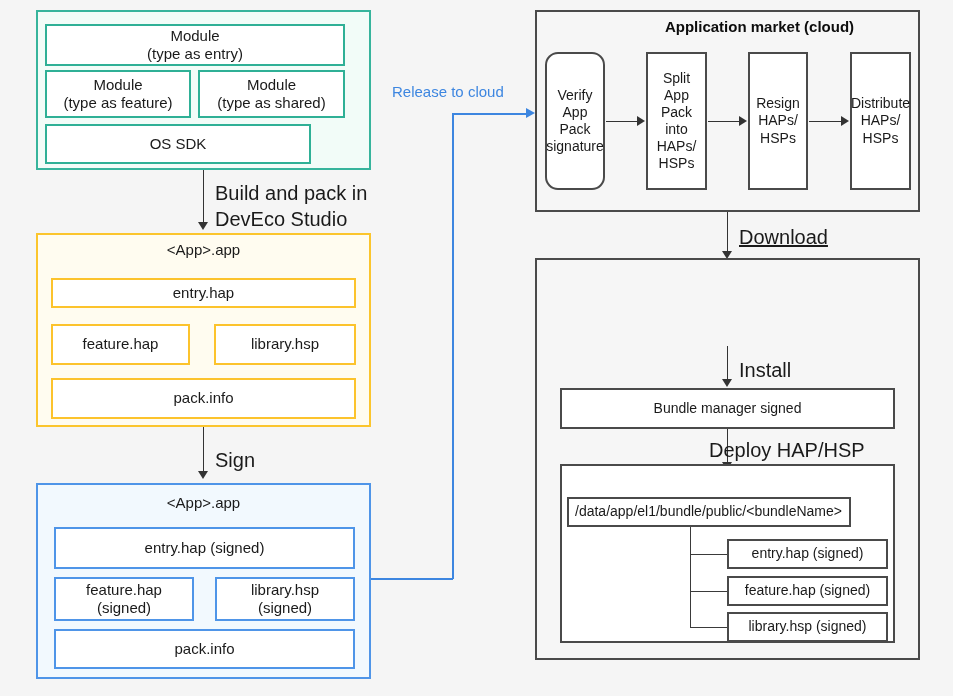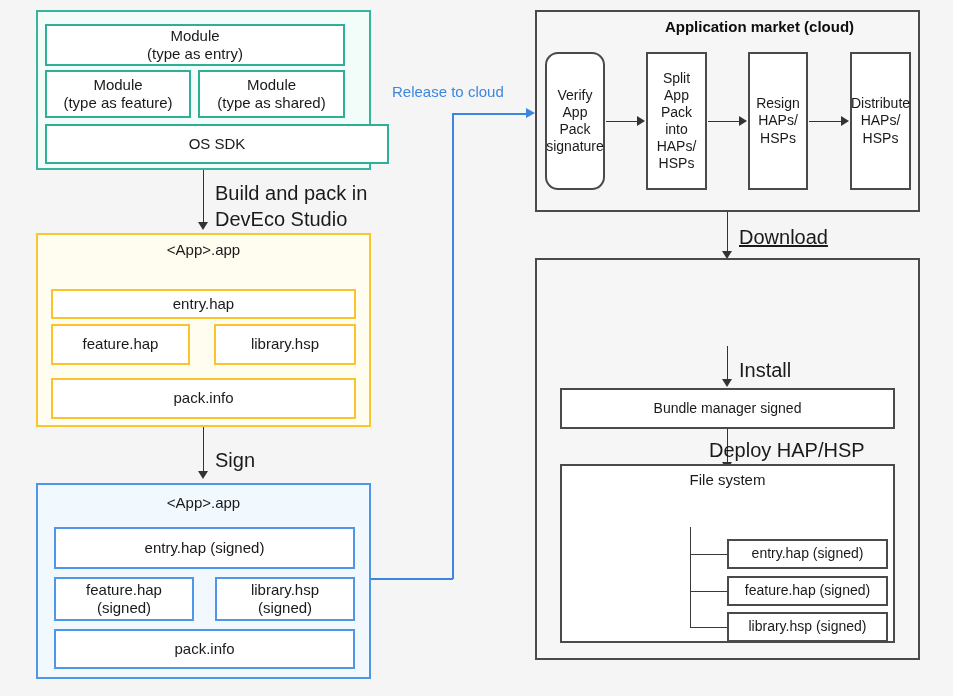--- a/index.html
+++ b/index.html
@@ -173,31 +173,31 @@
 
   <div class="box inner-green" style="left:45px; top:24px; width:300px; height:42px;">Module
 (type as entry)</div>
 
   <div class="box inner-green" style="left:45px; top:70px; width:146px; height:48px;">Module
 (type as feature)</div>
 
   <div class="box inner-green" style="left:198px; top:70px; width:147px; height:48px;">Module
 (type as shared)</div>
 
-  <div class="box inner-green" style="left:45px; top:124px; width:344px; height:40px;">OS SDK</div>
+  <div class="box inner-green" style="left:45px; top:124px; width:266px; height:40px;">OS SDK</div>
 
   <div class="vline" style="left:203px; top:170px; height:54px;"></div>
   <div class="arrow-down" style="left:198px; top:222px;"></div>
   <div class="edge-label" style="left:215px; top:180px;">Build and pack in
 DevEco Studio</div>
 
   <div class="box group-yellow" style="left:36px; top:233px; width:335px; height:194px;"></div>
   <div class="plain-title" style="left:36px; top:241px; width:335px;">&lt;App&gt;.app</div>
 
-  <div class="box inner-yellow" style="left:51px; top:289px; width:305px; height:30px;">entry.hap</div>
+  <div class="box inner-yellow" style="left:51px; top:278px; width:305px; height:30px;">entry.hap</div>
 
   <div class="box inner-yellow" style="left:51px; top:324px; width:139px; height:41px;">feature.hap</div>
 
   <div class="box inner-yellow" style="left:214px; top:324px; width:142px; height:41px;">library.hsp</div>
 
   <div class="box inner-yellow" style="left:51px; top:378px; width:305px; height:41px;">pack.info</div>
 
   <div class="vline" style="left:203px; top:427px; height:46px;"></div>
   <div class="arrow-down" style="left:198px; top:471px;"></div>
   <div class="edge-label" style="left:215px; top:447px;">Sign</div>
@@ -260,22 +260,22 @@
   <div class="arrow-down" style="left:722px; top:379px;"></div>
   <div class="edge-label" style="left:739px; top:357px;">Install</div>
 
   <div class="box inner-dark" style="left:560px; top:388px; width:335px; height:41px;">Bundle manager signed</div>
 
   <div class="vline" style="left:727px; top:429px; height:35px;"></div>
   <div class="arrow-down" style="left:722px; top:462px;"></div>
   <div class="edge-label" style="left:709px; top:437px;">Deploy HAP/HSP</div>
 
   <div class="box inner-dark" style="left:560px; top:464px; width:335px; height:179px;"></div>
-  <div class="plain-title" style="left:560px; top:471px; width:335px;">File system</div>
-
+
+  <div class="box inner-dark" style="left:567px; top:497px; width:284px; height:30px; font-size:14px; justify-content:flex-start; padding-left:6px;">/data/app/el1/bundle/public/&lt;bundleName&gt;</div>
 
   <div class="vline-thin" style="left:690px; top:527px; height:100px;"></div>
   <div class="hline-thin" style="left:690px; top:554px; width:37px;"></div>
   <div class="hline-thin" style="left:690px; top:591px; width:37px;"></div>
   <div class="hline-thin" style="left:690px; top:627px; width:37px;"></div>
 
   <div class="box inner-dark" style="left:727px; top:539px; width:161px; height:30px;">entry.hap (signed)</div>
   <div class="box inner-dark" style="left:727px; top:576px; width:161px; height:30px;">feature.hap (signed)</div>
   <div class="box inner-dark" style="left:727px; top:612px; width:161px; height:30px;">library.hsp (signed)</div>
 

